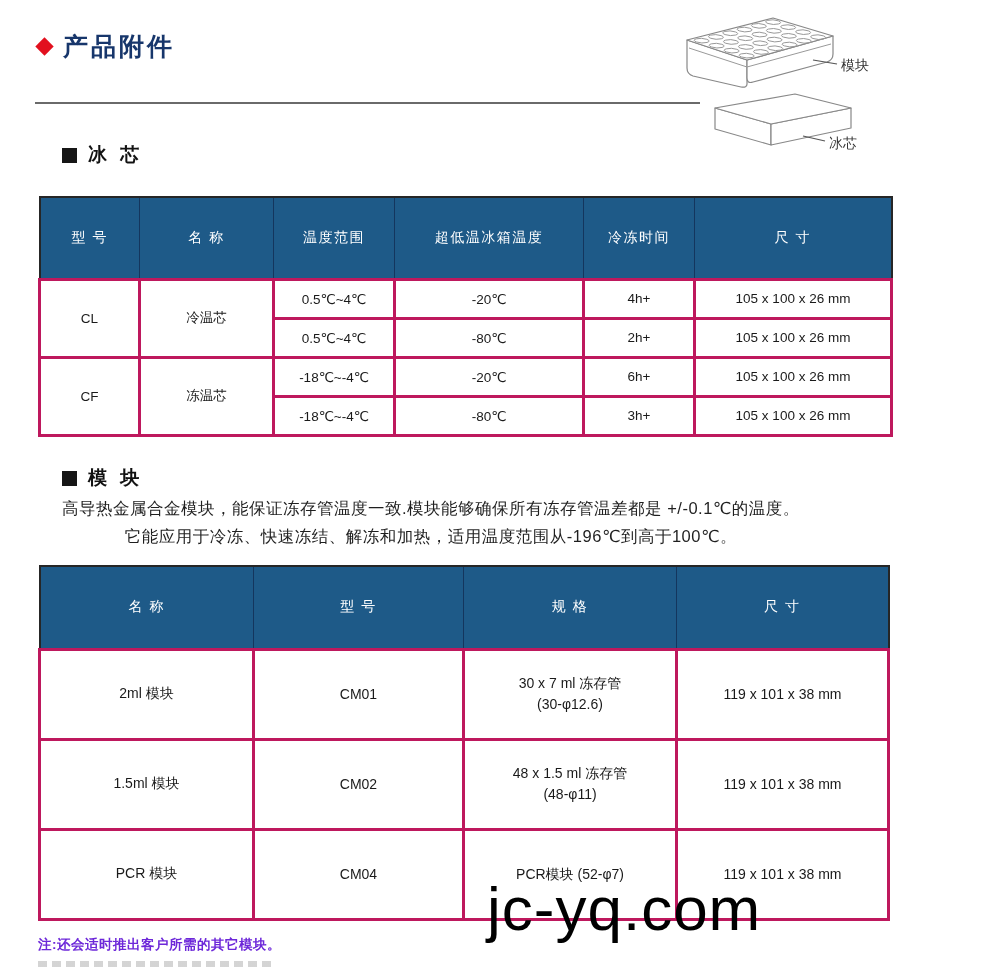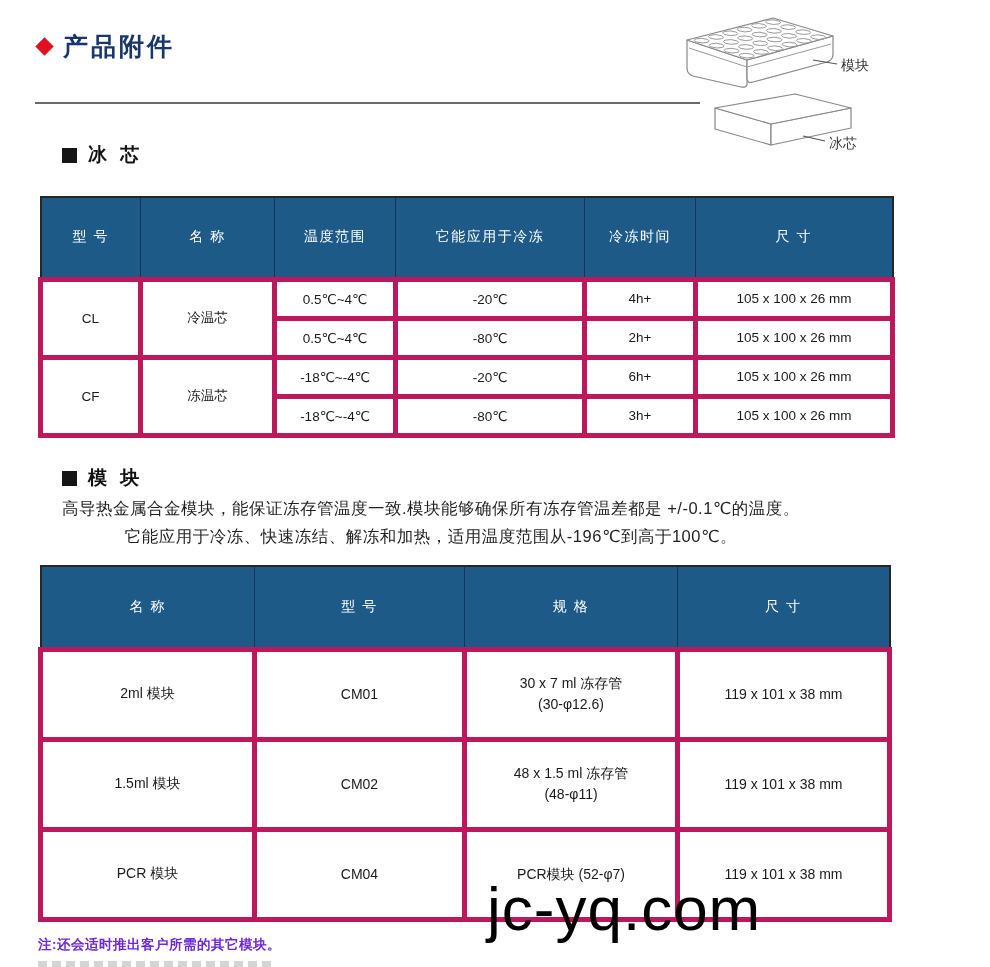--- a/index.html
+++ b/index.html
@@ -25,21 +25,21 @@
   
   .desc { position:absolute; left:62px; top:494px; font-size:16.5px; color:#1f1f1f; line-height:28px; letter-spacing:0.5px;text-align:center; }
 
   
   table.t { border-collapse:collapse; table-layout:fixed; border:2px solid #262626; position:absolute; background:#fff; }
   table.t th {
     background:#1e5a88; color:#ffffff; font-weight:normal; font-size:14px;
     letter-spacing:1.5px; border:1px solid #14365e; text-align:center; padding:0;
   }
   table.t td {
-    border:5px solid #be185d; text-align:center; font-size:13.5px; color:#1a1a1a; padding:0;
+    border:3px solid #be185d; text-align:center; font-size:13.5px; color:#1a1a1a; padding:0;
   }
   #ice-table { left:38px; top:196px; width:852px; }
   #ice-table thead tr { height:82px; }
   #ice-table tbody tr { height:39px; }
   #module-table { left:38px; top:565px; width:849px; }
   #module-table thead tr { height:83px; }
   #module-table tbody tr { height:90px; }
   #module-table td { font-size:14px; }
   .spec-line { line-height:21px; }
 
@@ -132,21 +132,21 @@
         <col style="width:121px">
       <col style="width:189px">
         <col style="width:111px">
         <col style="width:197px">
     </colgroup>
     <thead>
       <tr>
         <th>型 号</th>
         <th>名 称</th>
         <th>温度范围</th>
-        <th>它能应用于冷冻</th>
+        <th>超低温冰箱温度</th>
         <th>冷冻时间</th>
         <th>尺 寸</th>
       </tr>
     </thead>
     <tbody>
       <tr>
         <td rowspan="2">CL</td>
         <td rowspan="2">冷温芯</td>
         <td>0.5℃~4℃</td>
         <td>-20℃</td>

